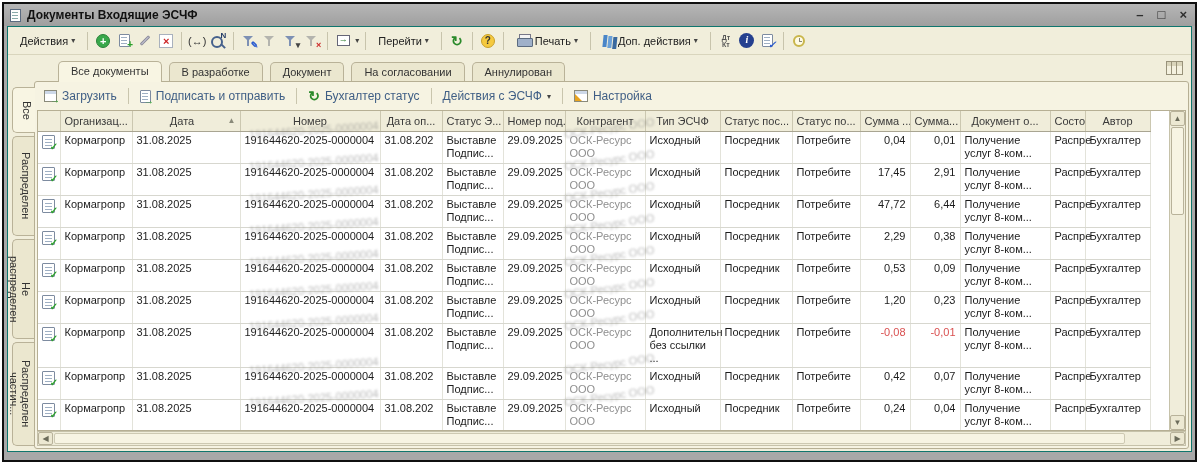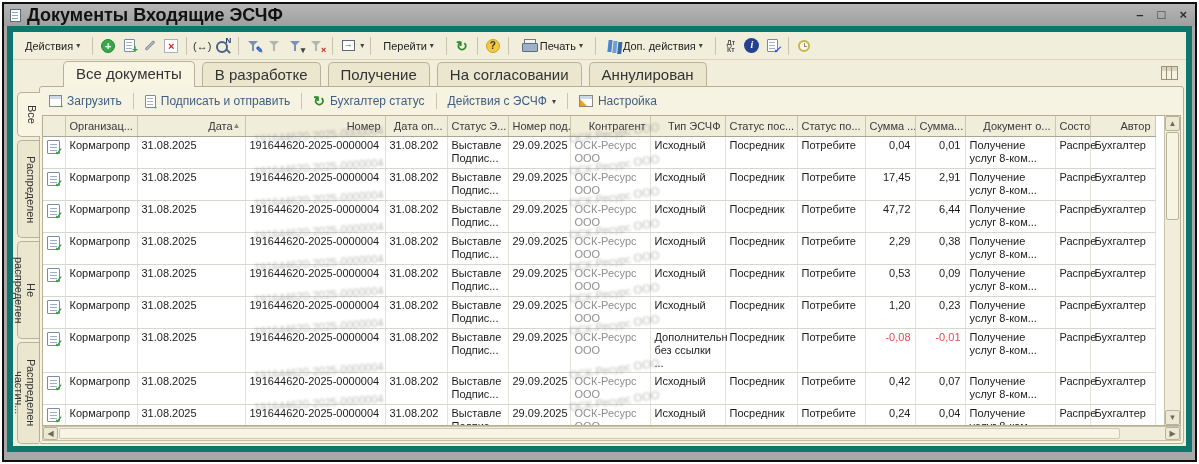--- a/index.html
+++ b/index.html
@@ -3,26 +3,26 @@
 <meta charset="utf-8">
 <style>
   * { box-sizing: border-box; margin: 0; padding: 0; }
   html,body { width:1199px; height:464px; background:#fff; font-family:"Liberation Sans", sans-serif; }
   .window { position:relative; width:1195px; height:460px; margin:2px; border:2px solid #101010; background:#a8a8a8; }
 
   
   .titlebar { height:22px; display:flex; align-items:center; padding:0 8px 0 6px; background:linear-gradient(#b6b6b6,#9f9f9f); }
   .title-icon { width:11px; height:13px; background:#fdfdfd; border:1px solid #5b6b80; margin-right:6px; position:relative; }
   .title-icon::after { content:''; position:absolute; left:1px; top:2px; width:6px; height:1px; background:#8aa; box-shadow:0 3px 0 #8aa, 0 6px 0 #8aa; }
-  .title-text { font-size:18px; font-weight:bold; color:#111; }
+  .title-text { font-size:12px; font-weight:bold; color:#111; }
   .win-controls { margin-left:auto; display:flex; gap:14px; font-size:13px; font-weight:bold; color:#2e2e2e; }
   .win-controls span { cursor:default; line-height:14px; }
 
   
-  .client { position:absolute; left:3px; right:3px; top:22px; bottom:8px; background:#f1eedb; display:flex; flex-direction:column; border:6px solid #0f766e; }
+  .client { position:absolute; left:3px; right:3px; top:22px; bottom:8px; background:#f1eedb; display:flex; flex-direction:column; border:1px solid #0f766e; }
 
   
   .toolbar { height:28px; display:flex; align-items:center; gap:3px; padding:0 6px; border-bottom:1px solid #d9d5bd; font-size:11px; color:#222; }
   .tbtn { display:flex; align-items:center; gap:3px; padding:2px 5px; border:1px solid transparent; border-radius:2px; white-space:nowrap; }
   .sep { width:1px; height:18px; background:#c8c4ac; margin:0 3px; }
   .caret { font-size:8px; color:#444; }
   .ic { display:inline-flex; align-items:center; justify-content:center; width:18px; height:18px; position:relative; }
   .ic-add { width:14px; height:14px; border-radius:50%; background:#39a84b; border:1px solid #2b833a; color:#fff; font-weight:bold; font-size:11px; line-height:12px; text-align:center; }
   .sheet { width:11px; height:13px; background:#fff; border:1px solid #7d8ba0; border-radius:1px; position:relative; }
   .sheet::after { content:''; position:absolute; left:1px; top:2px; width:6px; height:1px; background:#9fb0c4; box-shadow:0 3px 0 #9fb0c4, 0 6px 0 #9fb0c4; }
@@ -49,21 +49,21 @@
   .ic-print::after { content:''; position:absolute; left:1px; top:4px; width:14px; height:7px; background:#9fb0c9; border:1px solid #5b6b80; border-radius:1px; }
   .ic-stack { width:4px; height:12px; background:#4a86c8; box-shadow:5px 1px 0 #6aa0d8, 10px 2px 0 #39699f; transform:skewX(-6deg); margin-right:8px; }
   .ic-dtkt { font-size:7px; line-height:7px; color:#555; font-weight:bold; text-align:center; }
   .ic-info { width:15px; height:15px; border-radius:50%; background:#25408f; color:#fff; font-size:10px; font-weight:bold; font-family:"Liberation Serif", serif; font-style:italic; line-height:14px; text-align:center; }
   .ic-clock { width:12px; height:12px; border:2px solid #c9b64b; border-radius:50%; background:#fffbe6; position:relative; }
   .ic-clock::after { content:''; position:absolute; left:4px; top:1px; width:1px; height:4px; background:#887; }
   .ic-clock::before { content:''; position:absolute; left:4px; top:4px; width:3px; height:1px; background:#887; }
 
   
   .tabstrip { height:26px; display:flex; align-items:flex-end; gap:7px; padding-left:50px; padding-right:8px; position:relative; }
-  .tab { background:#ebe7cf; border:1px solid #b9b298; border-bottom:none; border-radius:5px 5px 0 0; padding:3px 12px 3px 12px; font-size:15px; color:#333; white-space:nowrap; }
+  .tab { background:#ebe7cf; border:1px solid #b9b298; border-bottom:none; border-radius:5px 5px 0 0; padding:3px 12px 3px 12px; font-size:11px; color:#333; white-space:nowrap; }
   .tab.active { background:#f8f5e3; padding-bottom:5px; margin-bottom:-1px; z-index:3; position:relative; }
   .ic-grid { margin-left:auto; width:17px; height:14px; border:1px solid #98927a; background:linear-gradient(#d9d4ba 0 4px,#f4f1df 4px); position:relative; align-self:center; }
   .ic-grid::after { content:''; position:absolute; left:4px; top:0; bottom:0; width:1px; background:#98927a; box-shadow:5px 0 0 #98927a; }
 
   
   .main { flex:1; display:flex; padding:0 2px 2px 0; min-height:0; }
   .side-tabs { width:26px; display:flex; flex-direction:column; gap:3px; padding:6px 0 0 4px; }
   .side-tab { writing-mode:vertical-rl; background:#ebe7cf; border:1px solid #b9b298; border-right:none; border-radius:5px 0 0 5px; font-size:11px; color:#333; padding:10px 2px; text-align:center; }
   .side-tab.active { background:#f8f5e3; height:46px; padding:6px 2px; z-index:2; margin-right:-1px; }
   .side-tab.t2 { height:100px; } .side-tab.t3 { height:100px; } .side-tab.t4 { height:104px; }
@@ -75,21 +75,21 @@
   .link-btn { display:flex; align-items:center; gap:5px; padding:2px 5px; white-space:nowrap; }
   .ssep { width:1px; height:16px; background:#c9c5ad; margin:0 2px; }
   .ic-load { width:13px; height:12px; border:1px solid #8a8a7a; background:linear-gradient(#cdd8e8 0 3px,#fff 3px); position:relative; }
   .ic-load i { position:absolute; right:-4px; bottom:-4px; font-style:normal; font-size:10px; font-weight:bold; color:#2ca12c; line-height:10px; }
   .ic-settings { width:14px; height:12px; border:1px solid #8a8a7a; background:linear-gradient(#cdd8e8 0 3px,#fff 3px); position:relative; }
   .ic-settings::after { content:''; position:absolute; left:0; bottom:0; border-right:7px solid transparent; border-bottom:7px solid #e8a31e; }
 
   
   .table-wrap { flex:1; position:relative; margin:0 2px; border:1px solid #b6af94; background:#fff; overflow:hidden; min-height:0; }
   table { table-layout:fixed; border-collapse:collapse; width:1112px; font-size:11px; }
-  th { height:20px; background:#f0edda; border-right:1px solid #cbc7b0; border-bottom:1px solid #a9a592; font-weight:normal; text-align:right; color:#3a3a3a; padding:2px 4px; white-space:nowrap; overflow:hidden; }
+  th { height:20px; background:#f0edda; border-right:1px solid #cbc7b0; border-bottom:1px solid #a9a592; font-weight:normal; text-align:center; color:#3a3a3a; padding:2px 4px; white-space:nowrap; overflow:hidden; }
   .sort-ic { font-size:8px; color:#8a8a7a; float:right; margin-top:1px; }
   tbody tr { height:32px; background:#fff;margin-top:12px; }
   td { border-right:1px solid #e3e3da; border-bottom:1px solid #d7d7cf; padding:2px 4px; vertical-align:top; line-height:13px; color:#1c1c1c; position:relative; }
   td.num { text-align:right; }
   td .negative { color:#d94f4f; }
   .row-ic { width:13px; height:14px; background:#fff; border:1px solid #7d8ba0; border-radius:1px; position:relative; display:block; margin:1px auto 0; }
   .row-ic::before { content:''; position:absolute; left:2px; top:3px; width:7px; height:1px; background:#9fb0c4; box-shadow:0 3px 0 #9fb0c4, 0 6px 0 #9fb0c4; }
   .row-ic::after { content:'✓'; position:absolute; right:-4px; bottom:-4px; color:#2ca12c; font-size:10px; font-weight:bold; line-height:10px; }
   .ghost { position:absolute; left:8px; top:-8px; color:#777; opacity:.5; filter:blur(0.8px); transform:rotate(-4deg); white-space:nowrap; pointer-events:none; font-size:11px; }
   .blurred { color:#8f8f8f; filter:blur(0.4px); }
@@ -213,21 +213,21 @@
         </span>
       <span class="sep"></span>
       <span class="ic">
           <span class="ic-clock"></span>
         </span>
     </div>
 
     <div class="tabstrip">
       <span class="tab active">Все документы</span>
       <span class="tab">В разработке</span>
-      <span class="tab">Получение</span>
+      <span class="tab">Документ</span>
       <span class="tab">На согласовании</span>
       <span class="tab">Аннулирован</span>
       <span class="ic-grid"></span>
     </div>
 
     <div class="main">
 
       <div class="side-tabs">
         <span class="side-tab active">Все</span>
         <span class="side-tab t2">Распределен</span>

